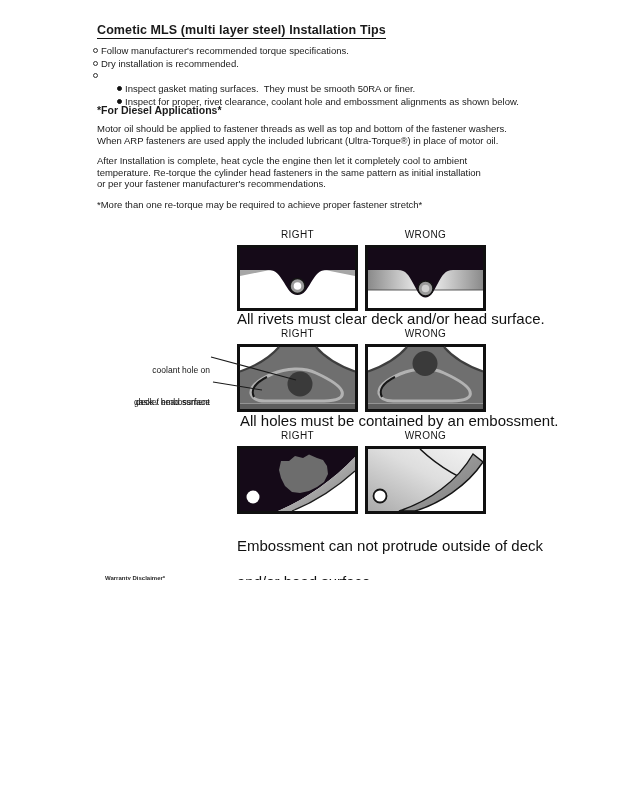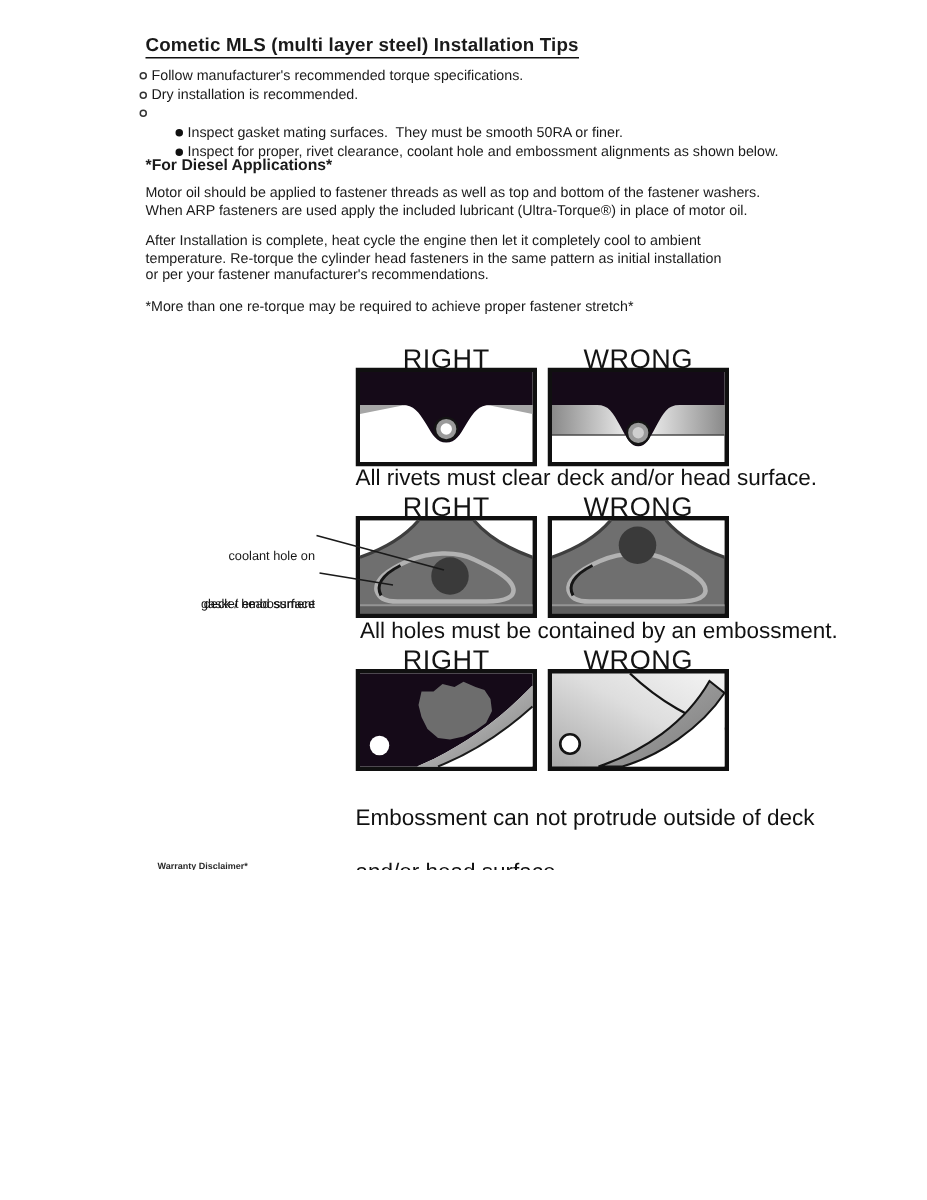--- a/index.html
+++ b/index.html
@@ -17,21 +17,21 @@
   .brow{display:flex;align-items:center;height:12.7px;white-space:pre;}
   .brow.sub{margin-left:24px;}
   .bdot{width:3px;height:3px;border:1px solid #333;border-radius:50%;margin-right:3px;flex:0 0 auto;}
   .bdot.filled{background:#111;border-color:#111;}
   
   .diesel{position:absolute;left:97px;top:104px;font-size:9.5px;}
   .dheading{font-weight:700;font-size:10.5px;margin:0 0 7px 0;white-space:pre;}
   .pline{line-height:11.5px;white-space:pre;}
   .pgap{height:9px;}
   
-  .dlabel{position:absolute;width:121px;text-align:center;font-size:18px;letter-spacing:0.4px;color:#141414;}
+  .dlabel{position:absolute;width:121px;text-align:center;font-size:10px;letter-spacing:0.4px;color:#141414;}
   .caption{position:absolute;font-size:15px;color:#111;white-space:pre;line-height:12px;}
   .callout{position:absolute;left:60px;width:150px;text-align:right;font-size:8.5px;line-height:10.5px;color:#141414;white-space:pre;}
   .panel{position:absolute;}
   .overlay{position:absolute;left:0;top:0;pointer-events:none;z-index:5;}
   
   .legal{position:absolute;left:105px;top:575px;font-size:6px;color:#2a2a2a;}
   .lheading{font-weight:700;margin:0 0 5px 0;white-space:pre;}
   .lpara{margin:0 0 4.5px 0;}
   .lline{line-height:6.9px;white-space:pre;}
   .cgcode{position:absolute;left:388px;top:754px;font-size:18px;letter-spacing:0.3px;color:#222;white-space:pre;}

